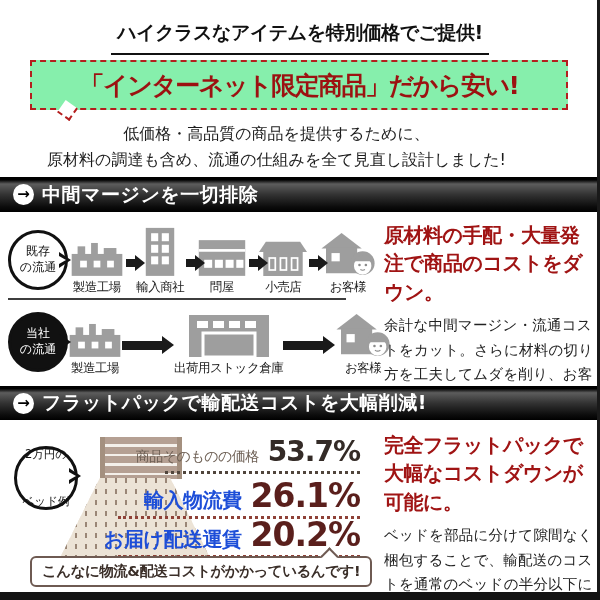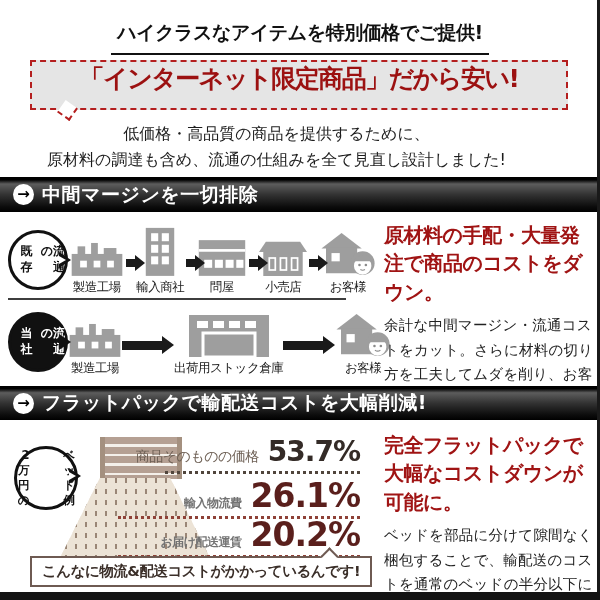--- a/index.html
+++ b/index.html
@@ -18,22 +18,22 @@
   
   .tagline-wrap{ position:absolute; top:20px; left:0; width:600px; text-align:center; }
   .tagline{
     display:inline-block; font-size:19px; font-weight:bold; letter-spacing:-0.5px;
     color:#111; border-bottom:2px solid #111; padding:0 6px 7px 6px;
   }
 
   
   .hero-box{
     position:absolute; left:30px; top:60px; width:538px; height:50px;
-    border:2px dashed #b41e1e; background:#e5e5e5;
-    display:flex; justify-content:center;
+    border:2px dashed #b41e1e; background:#86efac;
+    display:flex; align-items:center; justify-content:center;
   }
   .hero-box .headline{
     font-size:25px; font-weight:bold; color:#9c1111; letter-spacing:-1.5px; white-space:nowrap;
   }
   .hero-tail{
     position:absolute; left:60px; top:103px; width:15px; height:15px; background:#fff;
     border-right:2px dashed #b41e1e; border-bottom:2px dashed #b41e1e;
     transform:rotate(35deg);
   }
 
@@ -57,23 +57,23 @@
   .bar-label{ color:#fff; font-size:19px; font-weight:bold; letter-spacing:0.5px; white-space:nowrap; }
 
   
   .flow-row{ position:absolute; left:8px; width:368px; display:flex; align-items:flex-end; justify-content:space-between; }
   .flow-row-1{ top:224px; height:72px; }
   .flow-row-2{ top:307px; height:70px; }
   .divider{ position:absolute; left:8px; top:298px; width:338px; height:2px; background:#3d3d3d; }
 
   .sbubble{
     width:60px; height:60px; border-radius:50%; background:#fff; border:3px solid #111;
-    display:flex; flex-direction:row; align-items:center; justify-content:center;
-    font-size:12px; font-weight:bold; line-height:1.3; color:#111;
-    position:relative; flex:0 0 auto; align-self:center; text-align:right; z-index:2;
+    display:flex; flex-direction:column; align-items:center; justify-content:center;
+    font-size:12px; font-weight:normal; line-height:1.3; color:#111;
+    position:relative; flex:0 0 auto; align-self:center; text-align:left; z-index:2;
   }
   .sbubble::before{ content:''; position:absolute; right:-14px; top:19px;
     border:8px solid transparent; border-left:12px solid #111; }
   .sbubble.white::after{ content:''; position:absolute; right:-5px; top:23px;
     border:4px solid transparent; border-left:7px solid #fff; }
   .sbubble.black{ background:#111; color:#fff; border-color:#111; }
 
   .step{ display:flex; flex-direction:column; align-items:center; justify-content:flex-end; }
   .step .lbl{ font-size:12.5px; color:#222; margin-top:3px; white-space:nowrap; letter-spacing:-0.5px; }
   .icon-svg{ display:block; }
@@ -108,27 +108,27 @@
       repeating-linear-gradient(180deg, transparent 0 5px, #ece3d6 5px 11px),
       repeating-linear-gradient(90deg, #9a8676 0 2px, transparent 2px 10px);
   }
 
   .costs{ position:absolute; left:118px; top:437px; width:242px; z-index:5; }
   .cost-row{ position:absolute; right:0; display:flex; align-items:baseline; justify-content:flex-end; }
   .cost-row-0{ top:0; width:195px; border-bottom:3px dotted #50453c; padding-bottom:3px; }
   .cost-row-1{ top:41px; width:242px; border-bottom:3px dotted #8e4137; padding-bottom:2px; }
   .cost-row-2{ top:80px; width:242px; border-bottom:3px dotted #8e4137; padding-bottom:2px; }
   .cost-row .clbl{ font-size:14px; color:#6e6055; margin-right:9px; white-space:nowrap; letter-spacing:-0.5px; }
-  .cost-row-1 .clbl,.cost-row-2 .clbl{ font-size:12px; font-weight:bold; color:#737373; }
+  .cost-row-1 .clbl,.cost-row-2 .clbl{ font-size:20px; font-weight:bold; color:#1d4ed8; }
   .cost-row .cval{ font-size:28px; font-weight:bold; color:#342b27; letter-spacing:-1px; line-height:1.1; }
   .cost-row-1 .cval,.cost-row-2 .cval{ font-size:33px; color:#5a1f1c; }
 
   .callout{
     position:absolute; left:30px; top:556px; width:342px; height:31px; z-index:6;
-    background:#fff; border:2px solid #6e5a52; border-radius:0;
+    background:#fff; border:2px solid #6e5a52; border-radius:6px;
     display:flex; align-items:center; justify-content:center;
   }
   .callout .ctxt{ font-size:14.5px; font-weight:bold; color:#3a2e28; white-space:nowrap; letter-spacing:-0.5px; }
   .callout-tail{
     position:absolute; top:-8px; right:34px; width:13px; height:13px; background:#fff;
     border-top:2px solid #6e5a52; border-left:2px solid #6e5a52; transform:rotate(45deg);
   }
 </style>
 </head>
 <body>

